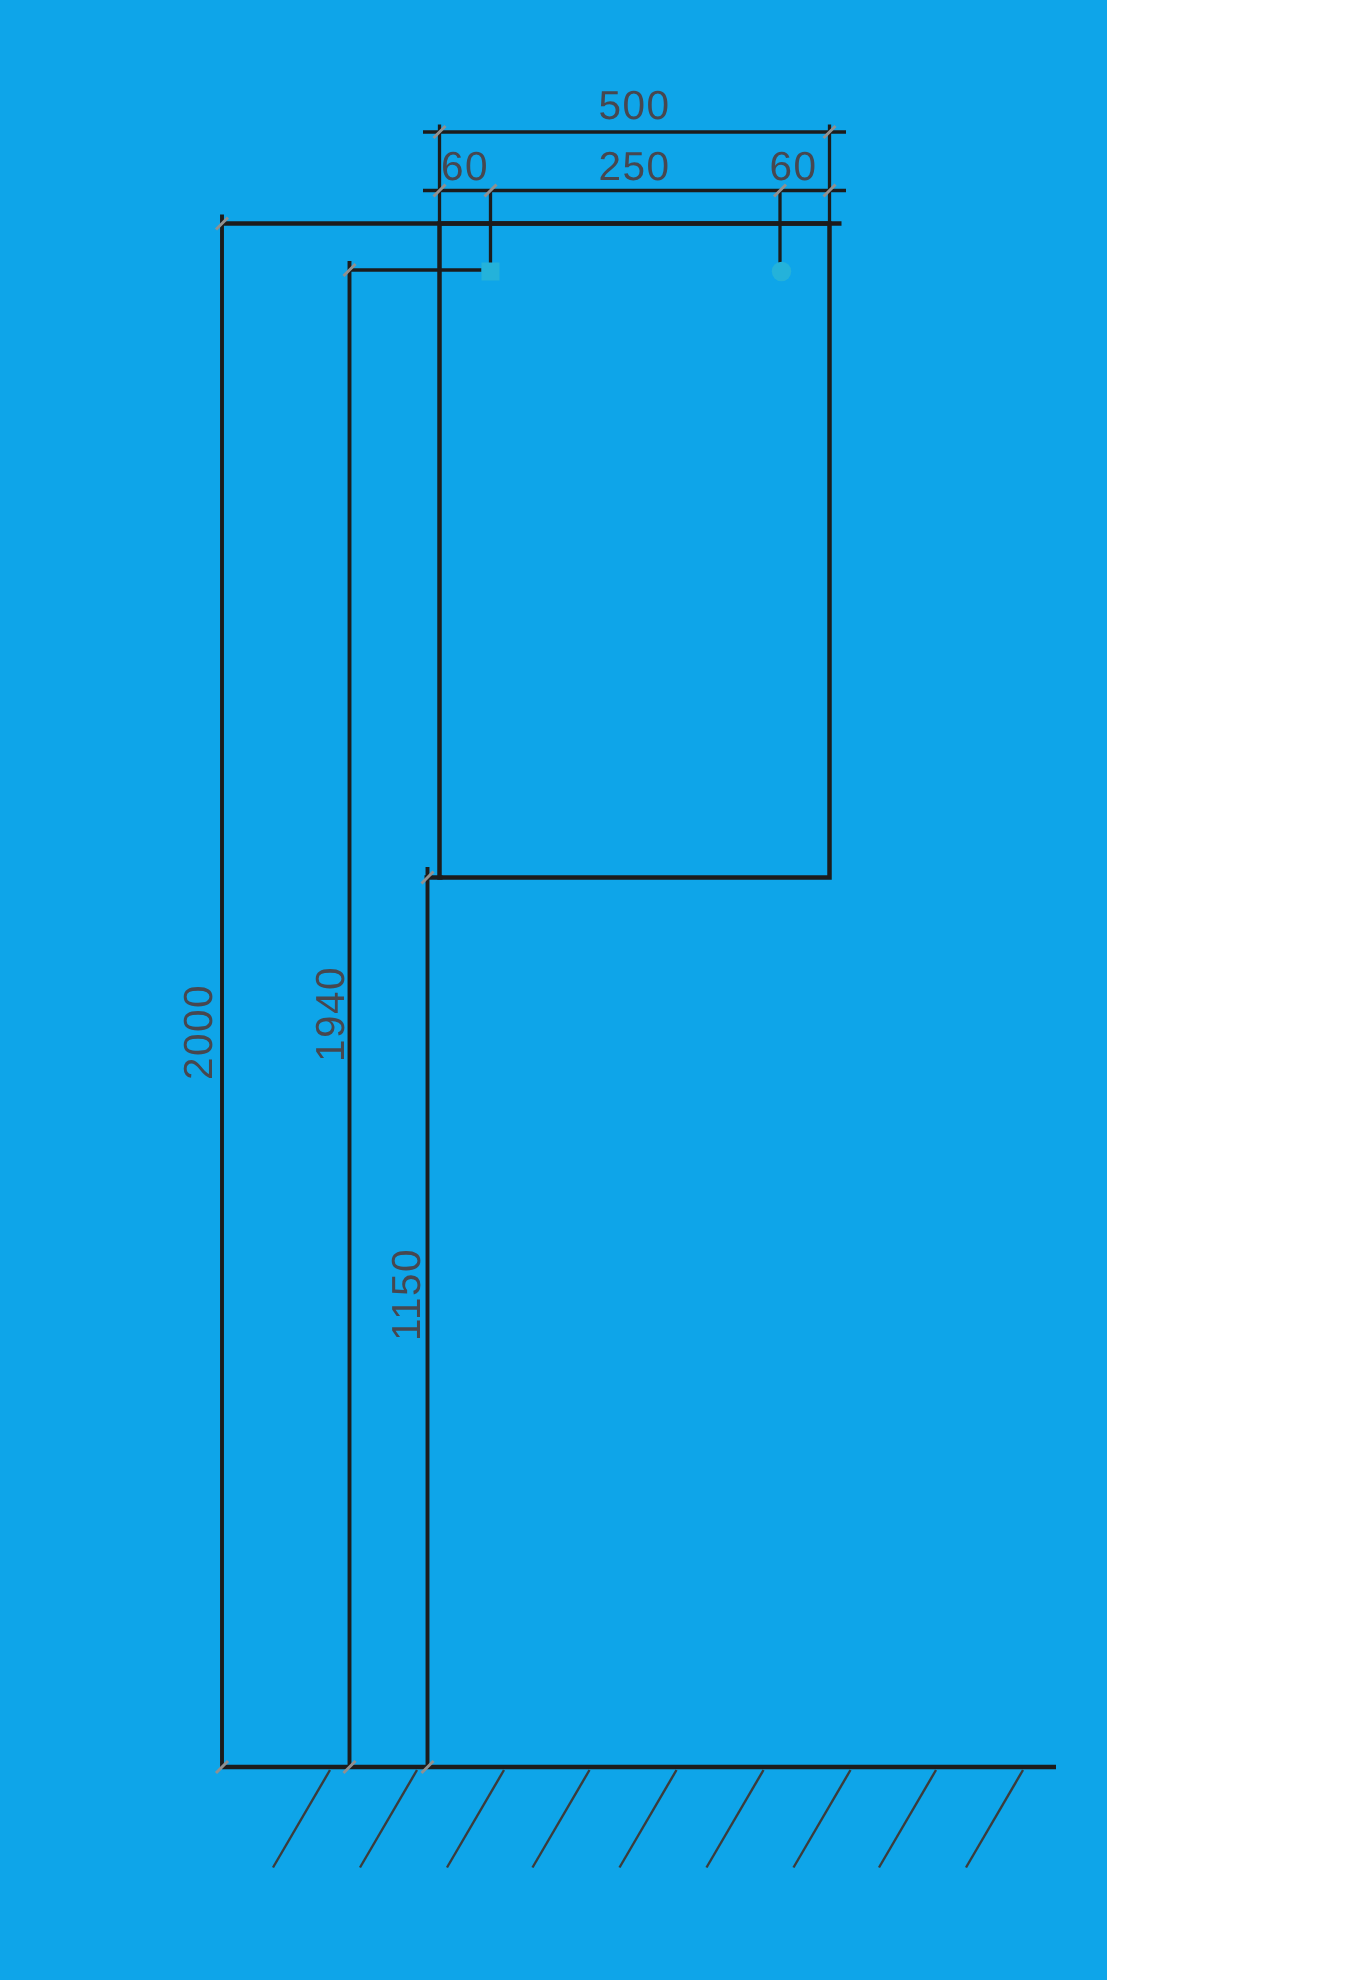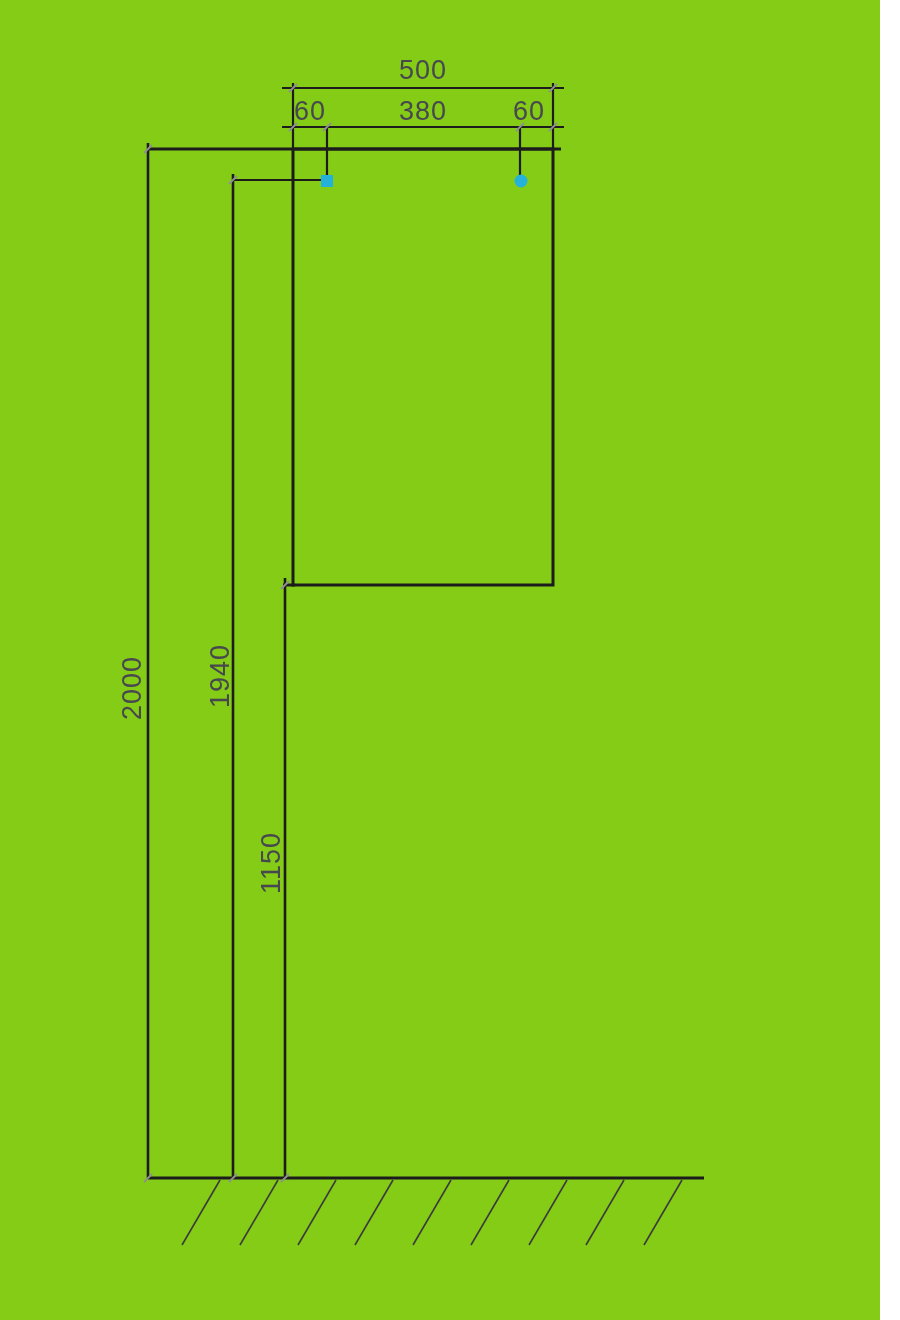--- a/index.html
+++ b/index.html
@@ -2,26 +2,25 @@
 <html><head>
 <meta charset="utf-8">
 <style>
   html, body {
     margin: 0;
     padding: 0;
     background: #ffffff;
   }
   .canvas {
     position: relative;
-    width: 864px;
+    width: 738px;
     height: 1320px;
-    background: #84cc16;
+    background: #0ea5e9;
     overflow: hidden;
     font-family: "Liberation Sans", "DejaVu Sans", sans-serif;
-    padding-left: 16px;
   }
   .canvas svg {
     position: absolute;
     left: 0;
     top: 0;
   }
   .dim-label {
     position: absolute;
     color: #47474f;
     font-size: 27px;
@@ -96,21 +95,21 @@
     </g>
 
     <rect x="321" y="175" width="12" height="12" fill="#24b2da"></rect>
     <circle cx="521" cy="181" r="6.5" fill="#24b2da"></circle>
   </svg>
 
   <div class="dim-label" style="left:383px; top:56px;  width:80px;">500</div>
 
   <div class="dim-label" style="left:285px; top:97px;  width:50px;">60</div>
 
-  <div class="dim-label" style="left:383px; top:97px;  width:80px;">380</div>
+  <div class="dim-label" style="left:383px; top:97px;  width:80px;">250</div>
 
   <div class="dim-label" style="left:504px; top:97px;  width:50px;">60</div>
 
   <div class="dim-label vertical" style="left:82px;  top:674px; width:100px;">2000</div>
 
   <div class="dim-label vertical" style="left:170px; top:662px; width:100px;">1940</div>
 
   <div class="dim-label vertical" style="left:221px; top:849px; width:100px;">1150</div>
 
 </div>

